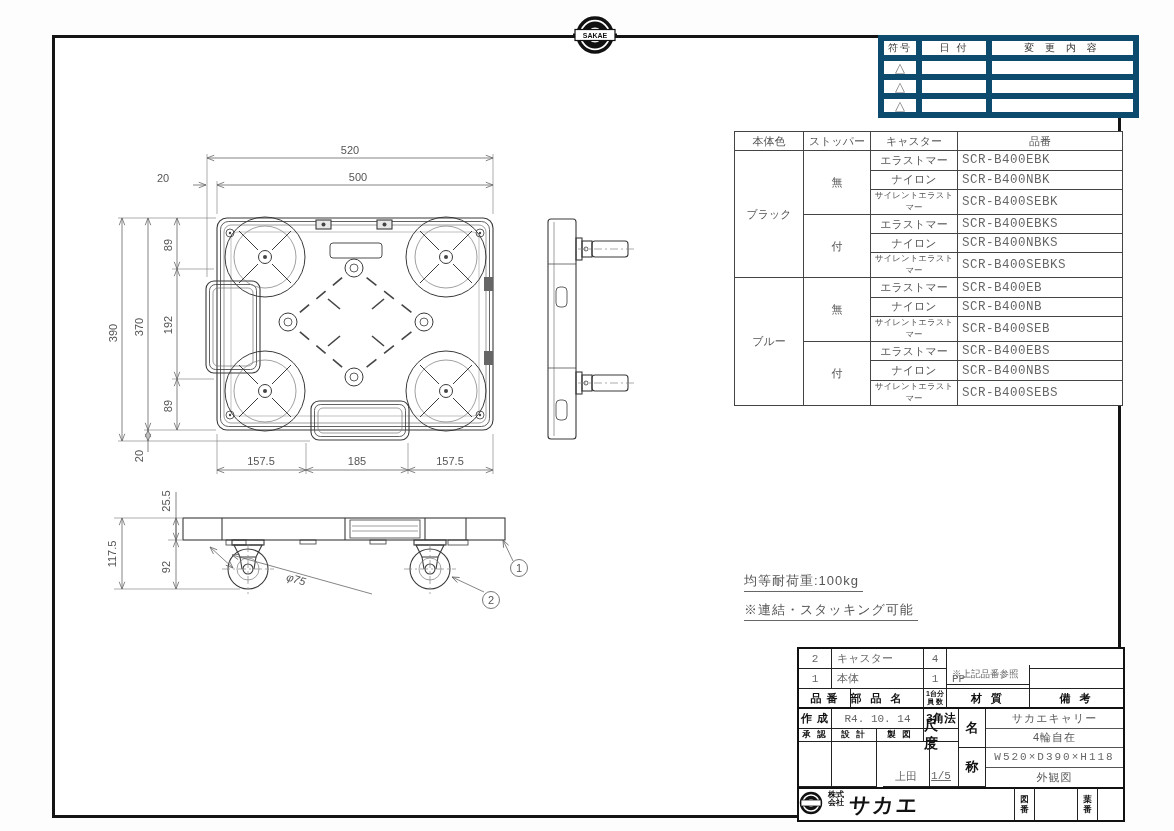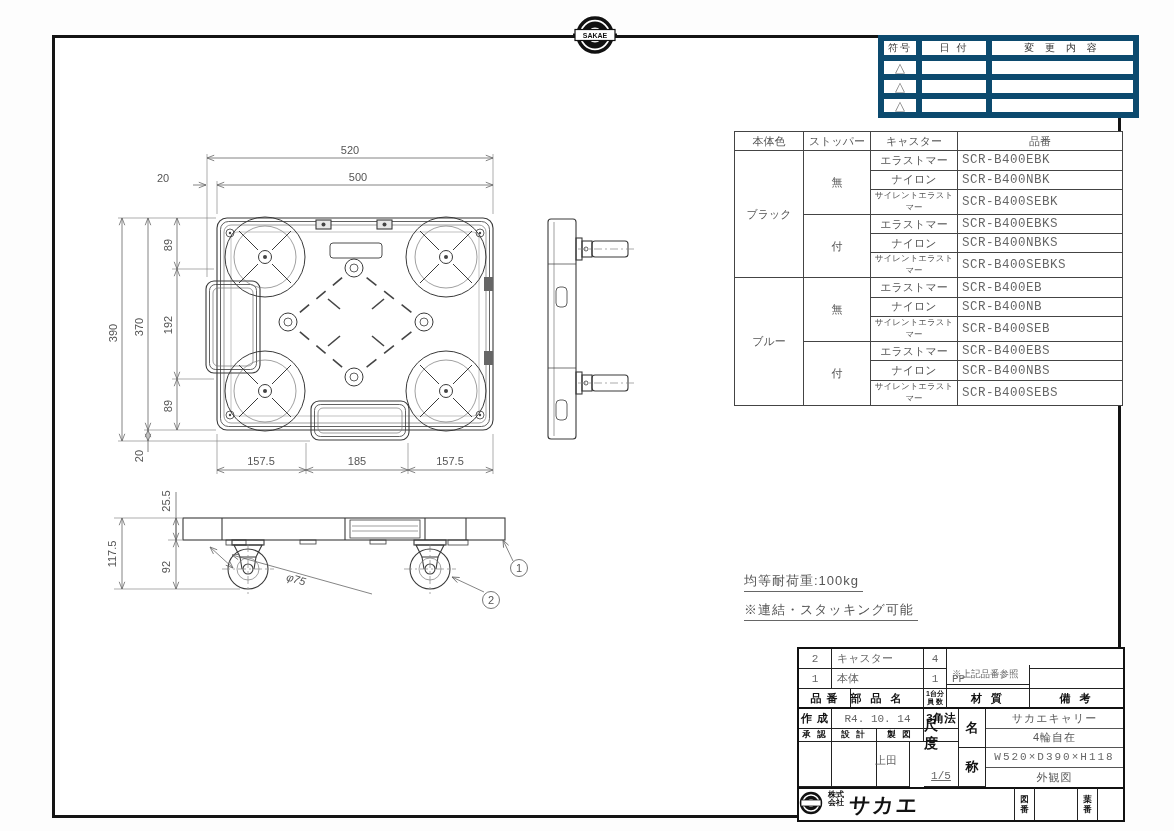--- a/index.html
+++ b/index.html
@@ -433,21 +433,21 @@
   <div class="cell cadnum" style="left:33px;top:60px;width:92px;height:20px;">R4. 10. 14</div>
   <div class="cell lab" style="left:125px;top:60px;width:35px;height:20px;letter-spacing:0;font-size:11.5px;">3角法</div>
 
   <div class="cell lab" style="left:0;top:80px;width:33px;height:13px;font-size:8.5px;letter-spacing:2px;">承 認</div>
   <div class="cell lab" style="left:33px;top:80px;width:45px;height:13px;font-size:8.5px;letter-spacing:2px;">設 計</div>
   <div class="cell lab" style="left:78px;top:80px;width:47px;height:13px;font-size:8.5px;letter-spacing:2px;">製 図</div>
   <div class="cell lab" style="left:125px;top:80px;width:35px;height:13px;font-size:14px;letter-spacing:2px;">尺 度</div>
 
   <div class="cell" style="left:0;top:93px;width:33px;height:45px;"></div>
   <div class="cell" style="left:33px;top:93px;width:45px;height:45px;"></div>
-  <div class="cell" style="left:64px;top:93px;width:47px;height:45px;align-items:flex-end;padding-bottom:18px;">上田</div>
+  <div class="cell" style="left:84px;top:93px;width:47px;height:45px;align-items:flex-end;padding-bottom:2px;">上田</div>
   <div class="cell cadnum" style="left:125px;top:93px;width:35px;height:45px;align-items:flex-end;padding-bottom:4px;text-decoration:underline;">1/5</div>
 
   <div class="cell lab" style="left:160px;top:60px;width:27px;height:39px;font-size:13px;letter-spacing:0;">名</div>
   <div class="cell lab" style="left:160px;top:99px;width:27px;height:39px;font-size:13px;letter-spacing:0;">称</div>
 
   <div class="cell nameRow" style="left:187px;top:60px;width:137px;height:19.5px;">サカエキャリー</div>
   <div class="cell nameRow" style="left:187px;top:79.5px;width:137px;height:19.5px;">4輪自在</div>
   <div class="cell nameRow cadnum" style="left:187px;top:99px;width:137px;height:19.5px;letter-spacing:2px;">W520×D390×H118</div>
   <div class="cell nameRow" style="left:187px;top:118.5px;width:137px;height:19.5px;border-bottom:none;">外観図</div>
 

